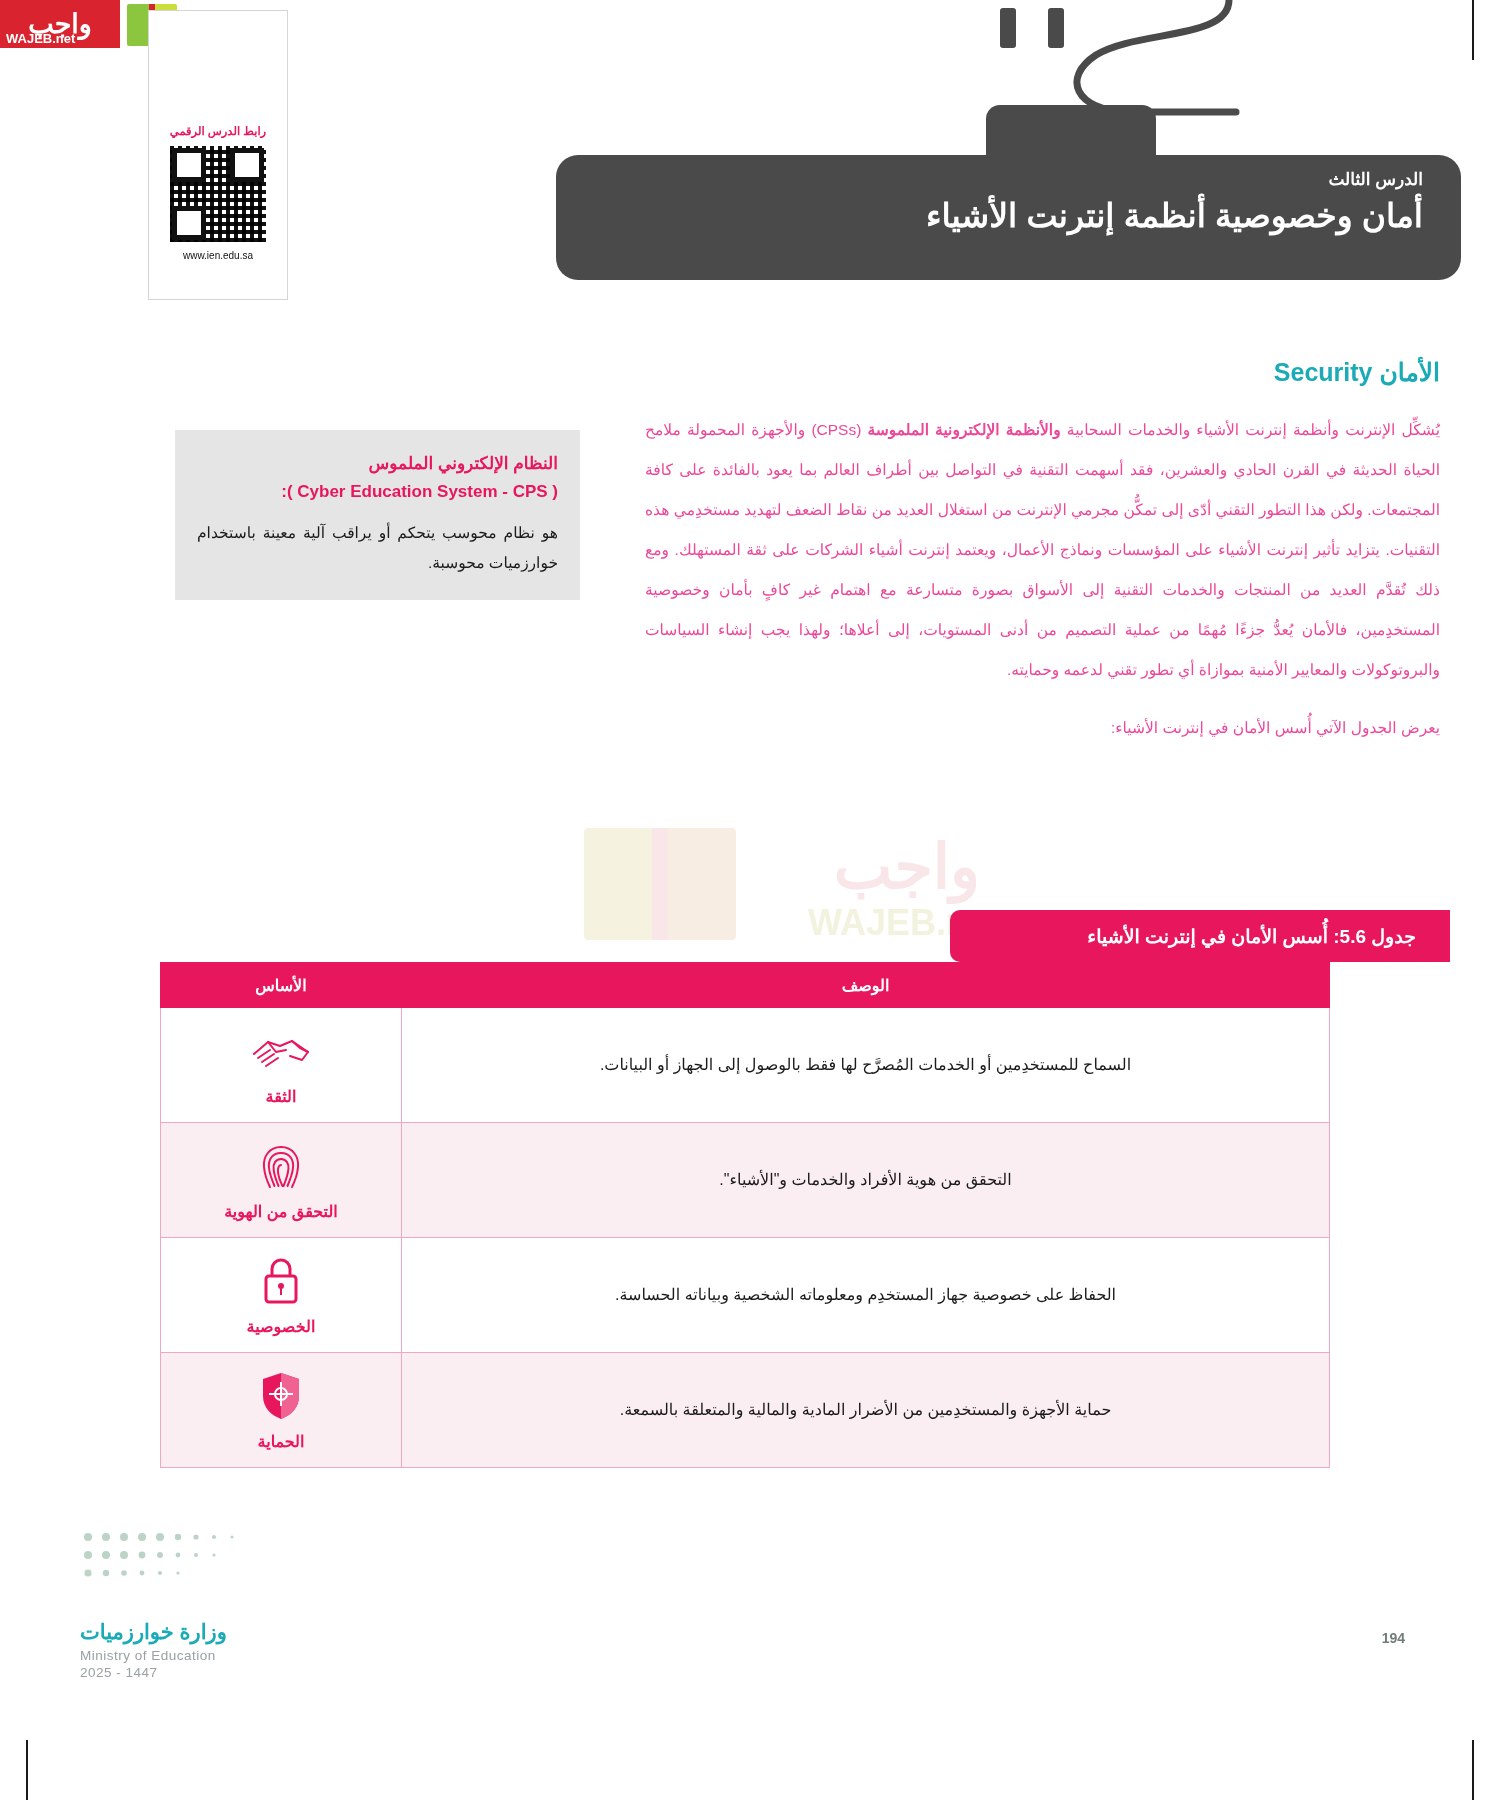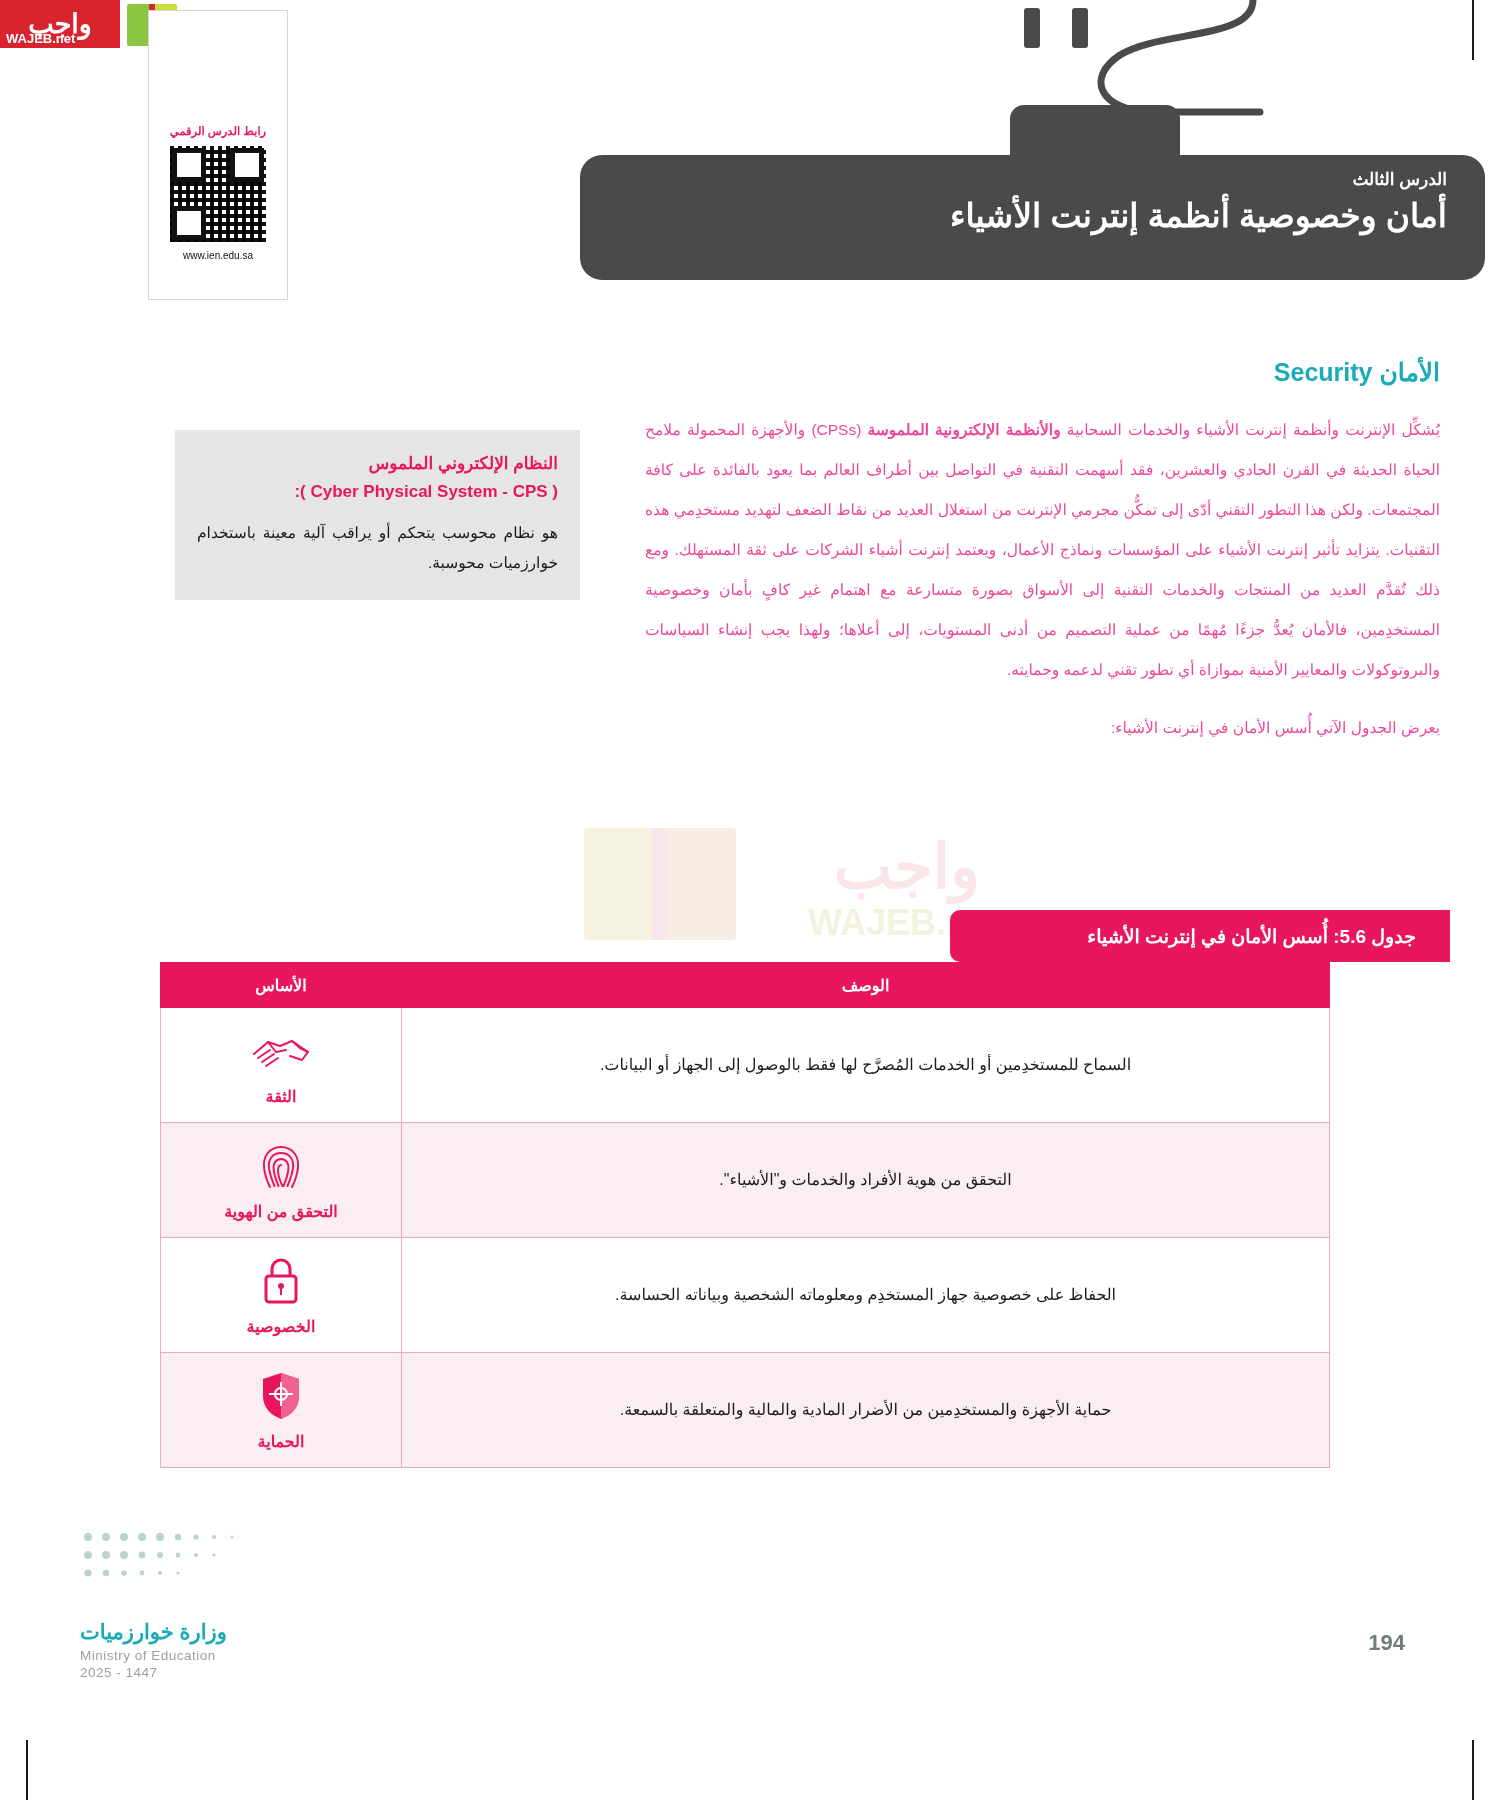--- a/index.html
+++ b/index.html
@@ -111,21 +111,21 @@
     font-size: 10px;
     color: #111;
     margin-top: 8px;
     direction: ltr;
     font-family: "Liberation Sans", sans-serif;
   }
 
   
   .plug-wrap {
     position: absolute;
-    left: 460px;
+    left: 436px;
     top: 0px;
     width: 1040px;
     height: 310px;
   }
   .cable {
     position: absolute;
     left: 0; top: 0;
   }
   .plug-body {
     position: absolute;
@@ -369,21 +369,21 @@
     font-size: 13.5px;
     direction: ltr;
     margin-top: 2px;
     letter-spacing: 0.5px;
   }
   .page-num {
     position: absolute;
     right: 95px;
     top: 1630px;
     color: #6f7d7a;
-    font-size: 22px;
+    font-size: 14px;
     font-weight: bold;
     direction: ltr;
   }
 </style>
 </head>
 <body>
 
 <div class="crop-mark crop-v-right"></div>
 <div class="crop-mark crop-v-right2"></div>
 <div class="crop-mark crop-v-left"></div>
@@ -426,21 +426,21 @@
 </div>
 
 <div class="body-col">
   <span>يُشكِّل الإنترنت وأنظمة إنترنت الأشياء والخدمات السحابية </span><b>والأنظمة الإلكترونية الملموسة</b><span> (CPSs) والأجهزة المحمولة ملامح الحياة الحديثة في القرن الحادي والعشرين، فقد أسهمت التقنية في التواصل بين أطراف العالم بما يعود بالفائدة على كافة المجتمعات. ولكن هذا التطور التقني أدّى إلى تمكُّن مجرمي الإنترنت من استغلال العديد من نقاط الضعف لتهديد مستخدِمي هذه التقنيات. يتزايد تأثير إنترنت الأشياء على المؤسسات ونماذج الأعمال، ويعتمد إنترنت أشياء الشركات على ثقة المستهلك. ومع ذلك تُقدَّم العديد من المنتجات والخدمات التقنية إلى الأسواق بصورة متسارعة مع اهتمام غير كافٍ بأمان وخصوصية المستخدِمين، فالأمان يُعدُّ جزءًا مُهمًا من عملية التصميم من أدنى المستويات، إلى أعلاها؛ ولهذا يجب إنشاء السياسات والبروتوكولات والمعايير الأمنية بموازاة أي تطور تقني لدعمه وحمايته.</span>
   <span class="after-table-intro">يعرض الجدول الآتي أُسس الأمان في إنترنت الأشياء:</span>
 </div>
 
 <div class="def-box">
   <div class="def-title">
     <span>النظام الإلكتروني الملموس</span><br>
-    <span class="en">( Cyber Physical System - CPS )</span><span>:</span>
+    <span class="en">( Cyber Education System - CPS )</span><span>:</span>
   </div>
   <div class="def-text">هو نظام محوسب يتحكم أو يراقب آلية معينة باستخدام خوارزميات محوسبة.</div>
 </div>
 
 <div class="watermark">
   <div class="wm-text">واجب</div>
   <div class="wm-sub">WAJEB.net</div>
   <svg class="wm-book" viewBox="0 0 160 130">
     <rect x="4" y="8" width="70" height="112" rx="4" fill="#e9e3b9"></rect>
     <rect x="86" y="8" width="70" height="112" rx="4" fill="#f0d9c0"></rect>

